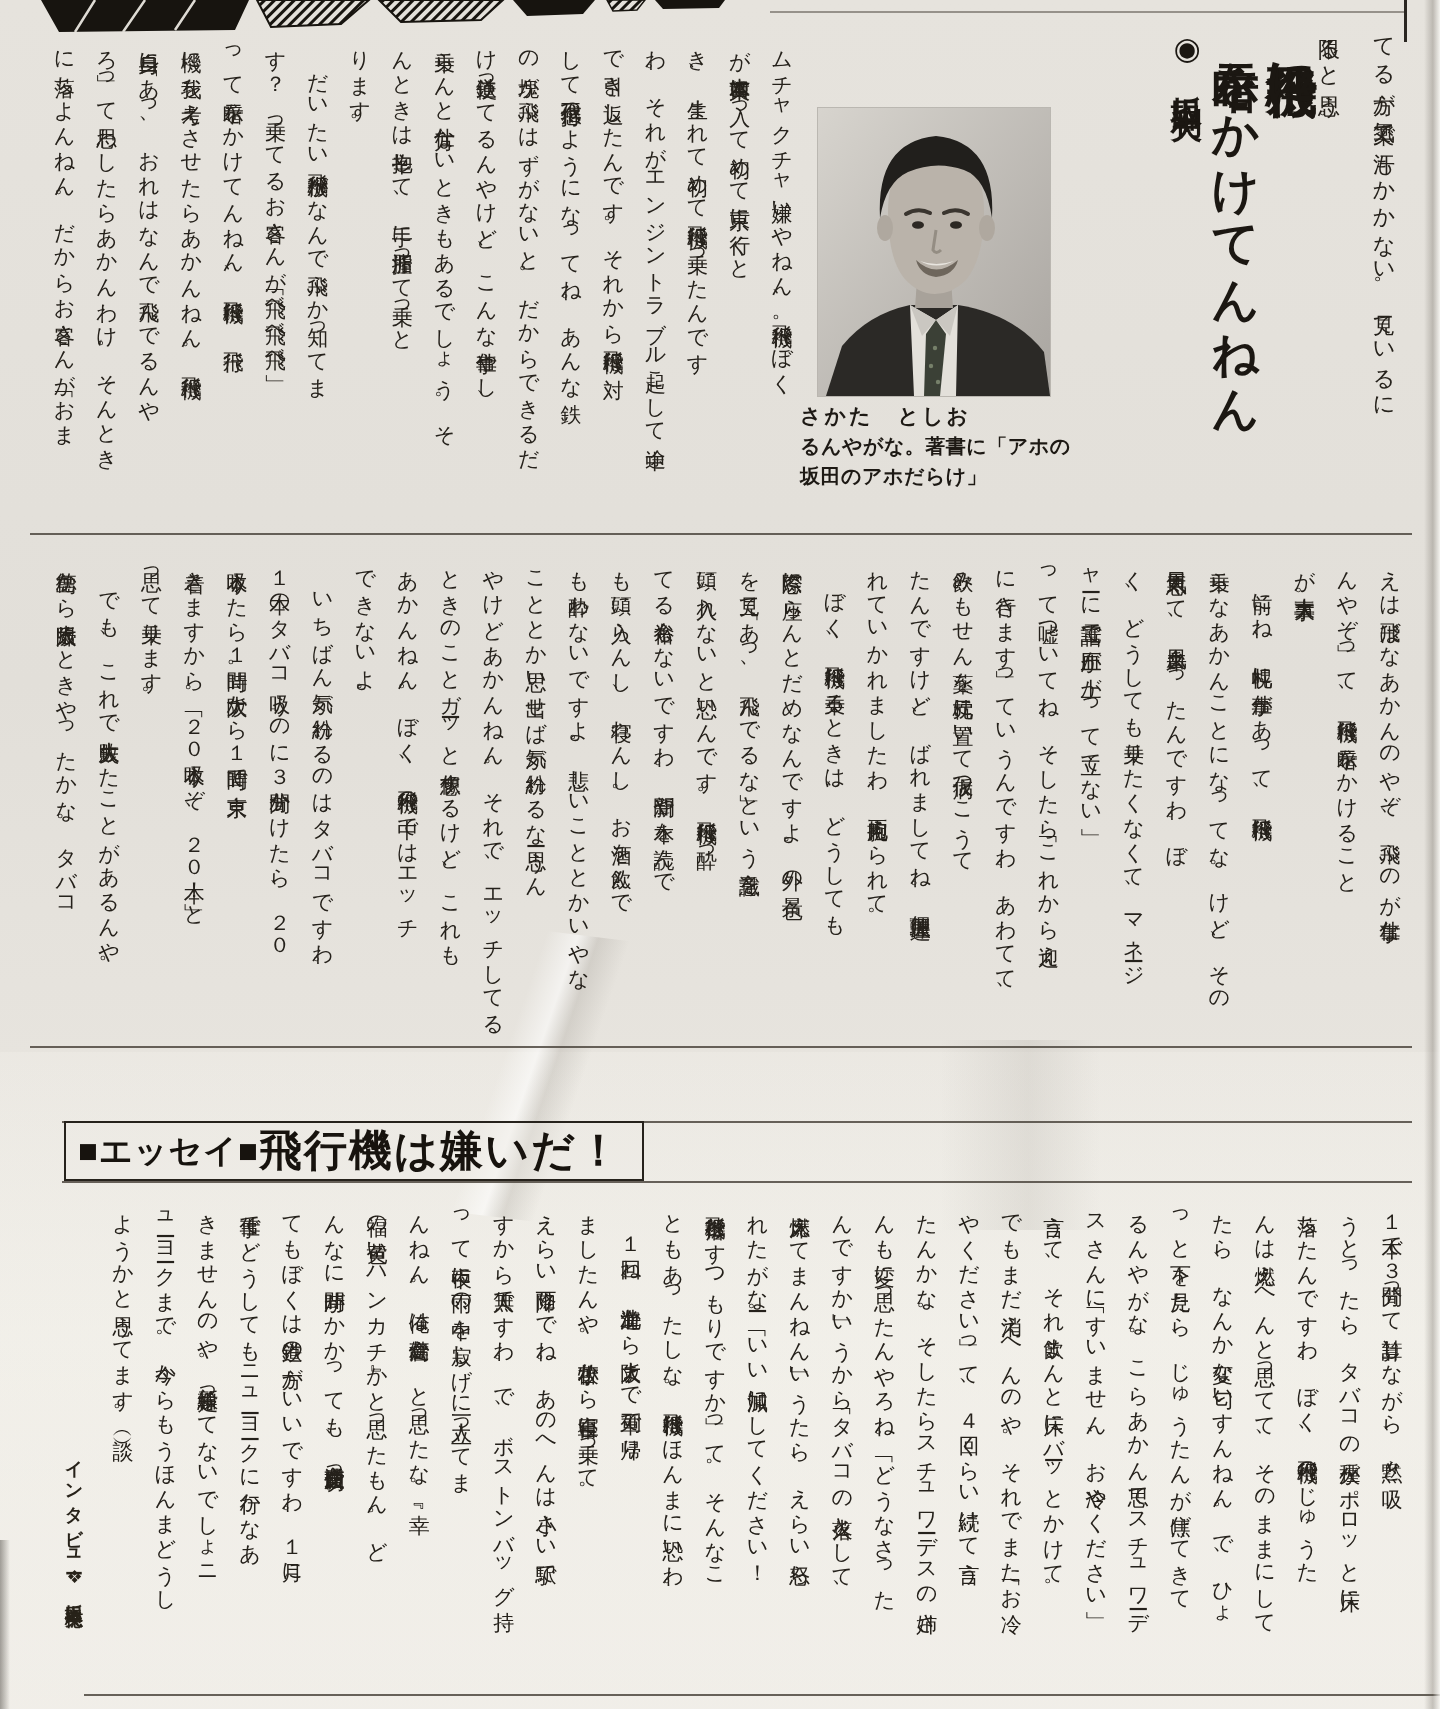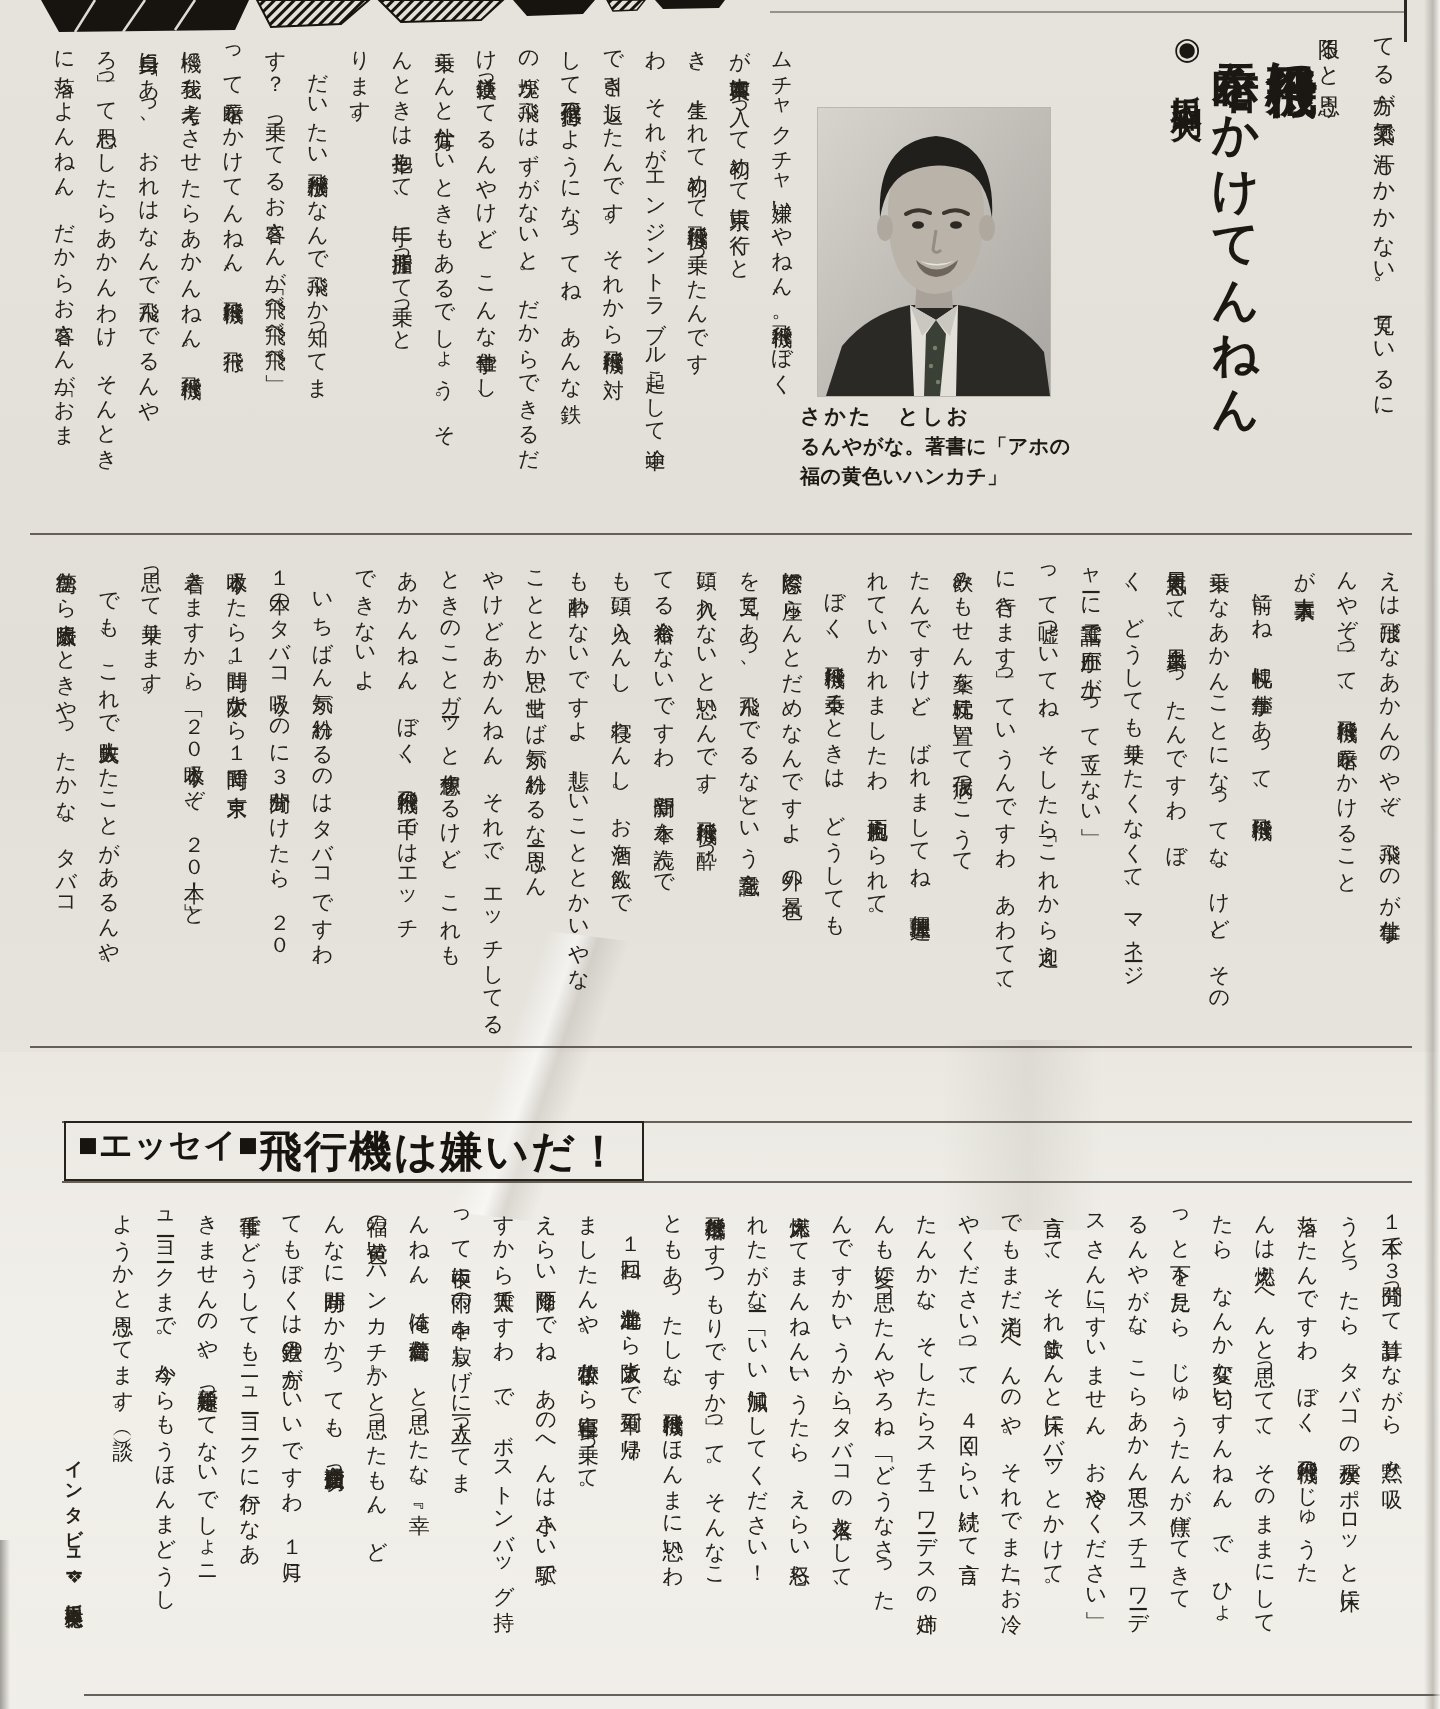--- a/index.html
+++ b/index.html
@@ -52,21 +52,21 @@
 
   .body-cols{position:absolute;font-size:21px;letter-spacing:1px;}
   .b1{left:44px;top:36px;width:759px;height:458px;}
   .b1 .vcol{line-height:42.2px;}
   .b2{left:44px;top:556px;width:1367px;height:482px;}
   .b2 .vcol{line-height:42.7px;}
   .b3{left:102px;top:1200px;width:1311px;height:478px;}
   .b3 .vcol{line-height:42.3px;}
 
   .essay-box{position:absolute;left:64px;top:1121px;width:580px;height:60px;
-    border:2.5px solid #26221c;display:flex;align-items:flex-start;padding-left:12px;box-sizing:border-box;
+    border:2.5px solid #26221c;display:flex;align-items:center;padding-left:12px;box-sizing:border-box;
     font-family:"Liberation Sans","DejaVu Sans",sans-serif;color:#17130e;background:rgba(238,236,229,.35);}
   .essay-label{font-size:33px;font-weight:900;letter-spacing:1px;}
   .essay-title{font-size:43px;font-weight:900;letter-spacing:2px;}
 
   .credit{position:absolute;left:62px;top:1448px;height:240px;
     font-family:"Liberation Sans","DejaVu Sans",sans-serif;font-size:18px;font-weight:600;
     letter-spacing:2.5px;color:#272219;}
 </style>
 </head>
 <body>
@@ -135,21 +135,21 @@
       <ellipse cx="138" cy="117" rx="6" ry="3.8" fill="#2c2823"></ellipse>
       <path d="M118 122 L115 142 Q118 147 123 142" stroke="#948d83" stroke-width="3" fill="none"></path>
       <path d="M98 152 Q118 171 140 152 Q136 167 118 169 Q102 167 98 152 Z" fill="#6e665c"></path>
       <path d="M102 153 Q118 162 136 153 Q118 159 102 153 Z" fill="#e8e5df"></path>
     </svg>
   </div>
 
   <div class="caption">
     <div class="cap-name">さかた　としお</div>
     <div class="cap-line">るんやがな。著書に「アホの</div>
-    <div class="cap-line">福の黄色いハンカチ」</div>
+    <div class="cap-line">坂田のアホだらけ」</div>
   </div>
 
   <div class="body-cols b1 vtext">
       <div class="vcol">ムチャクチャ嫌いやねん、飛行機。ぼく</div>
       <div class="vcol">が吉本興業に入って初めて東京に行くと</div>
       <div class="vcol">き、生まれて初めて飛行機に乗ったんです</div>
       <div class="vcol">わ。それがエンジントラブル起こして途中</div>
       <div class="vcol">で引き返したんです。それから飛行機に対</div>
       <div class="vcol">して不信感持つようになってね。あんな鉄</div>
       <div class="vcol">の塊が飛ぶはずがないと。だからできるだ</div>

